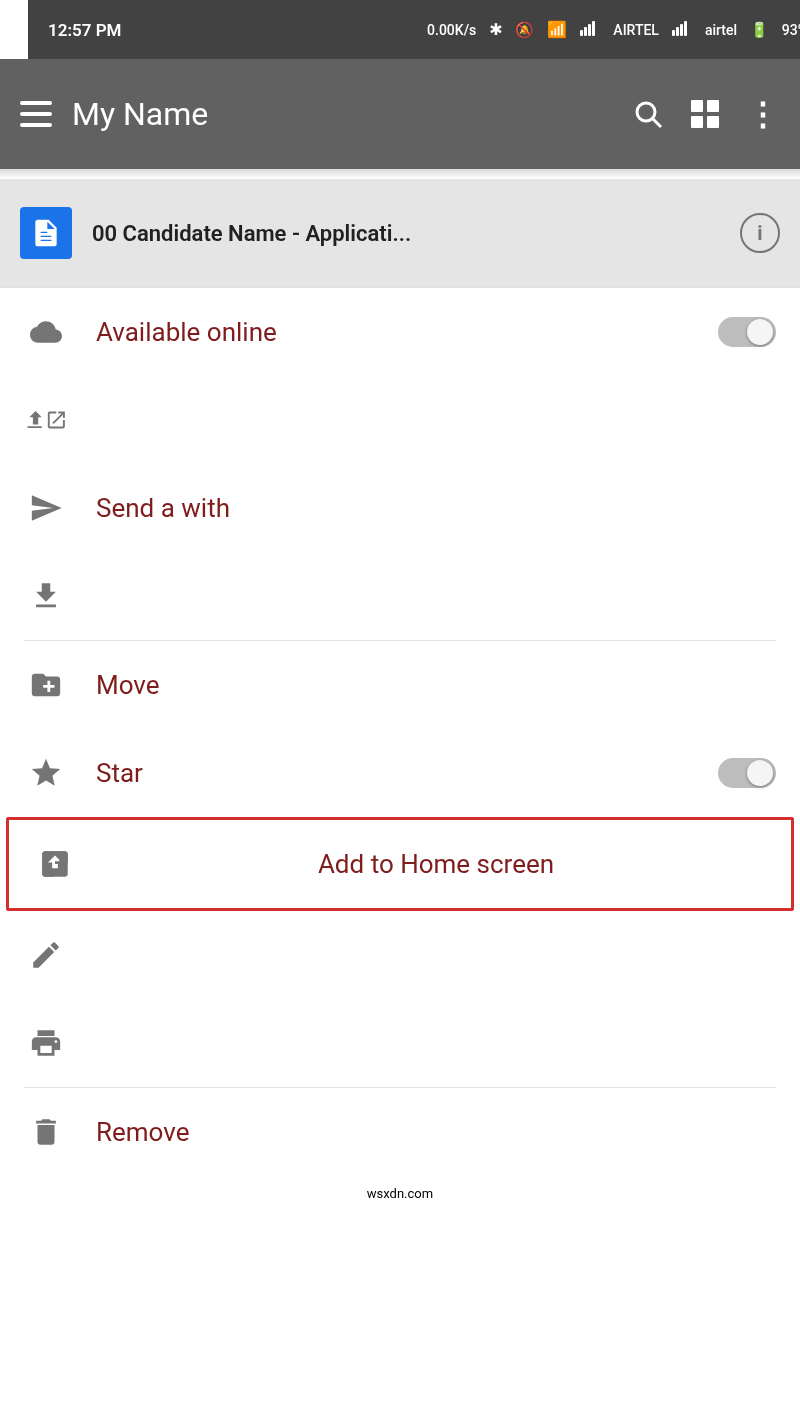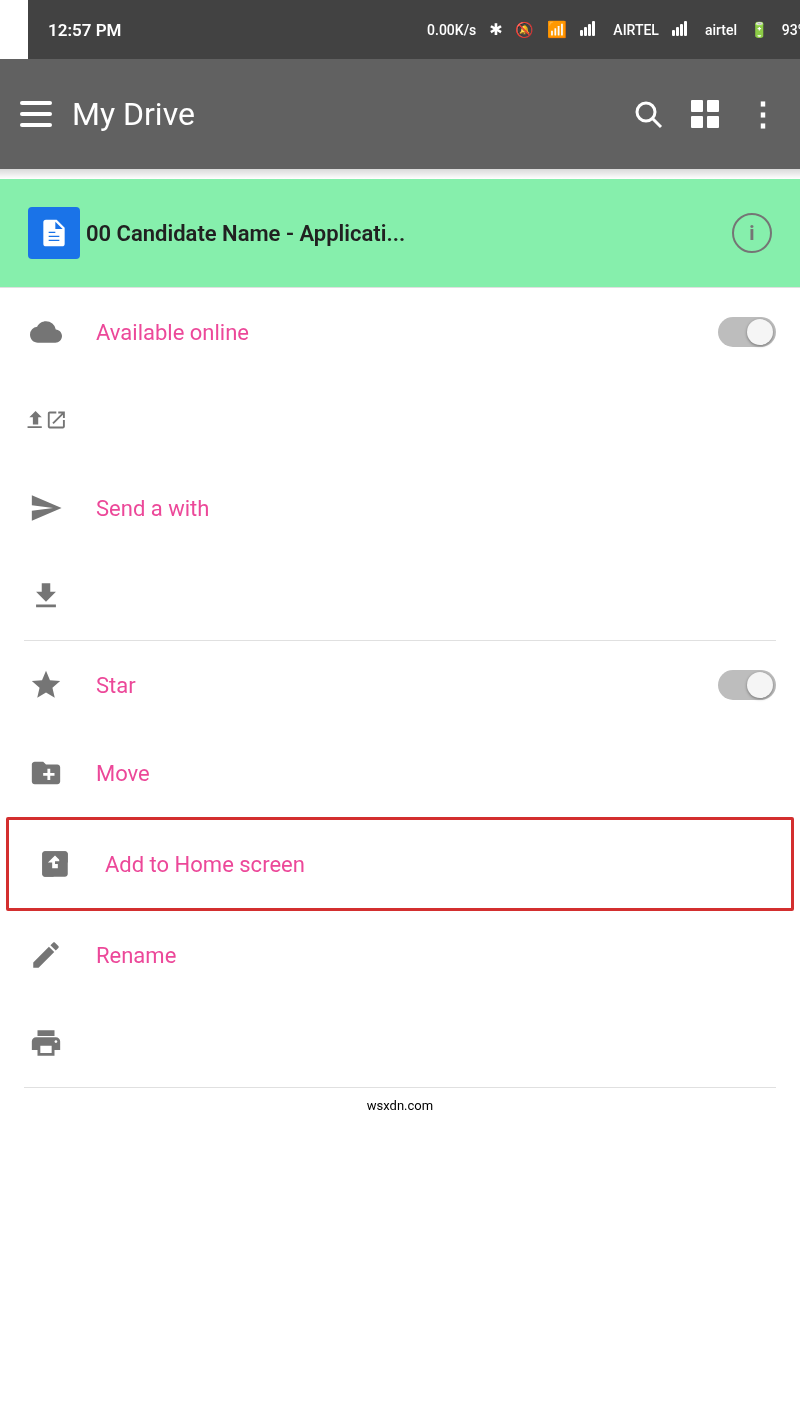--- a/index.html
+++ b/index.html
@@ -68,24 +68,24 @@
     .app-bar-shadow {
       width: 800px;
       height: 10px;
       background: linear-gradient(to bottom, rgba(0,0,0,0.15), transparent);
     }
 
     
     .file-header {
       display: flex;
       align-items: center;
-      padding: 28px 28px;
-      background: #86efac;
+      padding: 28px 20px;
+      background: #e5e5e5;
       border-bottom: 1px solid #e0e0e0;
-      gap: 6px;
+      gap: 20px;
     }
     .file-icon-blue {
       width: 52px;
       height: 52px;
       background: #1a73e8;
       border-radius: 4px;
       display: flex;
       align-items: center;
       justify-content: center;
       flex-shrink: 0;
@@ -126,22 +126,22 @@
       height: 44px;
       display: flex;
       align-items: center;
       justify-content: center;
       flex-shrink: 0;
       color: #757575;
       font-size: 30px;
     }
     .menu-label {
       flex: 1;
-      font-size: 22px;
-      color: #ec4899;
+      font-size: 26px;
+      color: #7f1d1d;
     }
     .toggle {
       width: 58px;
       height: 30px;
       background: #bdbdbd;
       border-radius: 15px;
       position: relative;
       flex-shrink: 0;
     }
     .toggle-knob {
@@ -159,20 +159,21 @@
       height: 1px;
       background: #e0e0e0;
       margin: 0 24px;
     }
 
     
     .menu-item-highlight {
       border: 3px solid #d32f2f;
       margin: 0 6px;
       border-radius: 2px;
+      text-align: center;
     }
 
     
     .watermark {
       text-align: center;
       padding: 10px;
       color: #000000;
       font-size: 13px;
     }
 
@@ -218,21 +219,21 @@
 </div>
 
 <div class="app-bar">
   <div class="icon-btn">
     <svg width="32" height="26" viewBox="0 0 32 26" fill="white">
       <rect y="0" width="32" height="4" rx="2"></rect>
       <rect y="11" width="32" height="4" rx="2"></rect>
       <rect y="22" width="32" height="4" rx="2"></rect>
     </svg>
   </div>
-  <span class="app-bar-title">My Drive</span>
+  <span class="app-bar-title">My Name</span>
   <div class="app-bar-icons">
     <div class="icon-btn">
       <svg width="30" height="30" viewBox="0 0 30 30" fill="none" stroke="white" stroke-width="3">
         <circle cx="13" cy="13" r="9"></circle>
         <line x1="20" y1="20" x2="28" y2="28"></line>
       </svg>
     </div>
     <div class="icon-btn">
       <svg width="28" height="28" viewBox="0 0 28 28" fill="white">
         <rect x="0" y="0" width="12" height="12" rx="1"></rect>
@@ -315,36 +316,36 @@
         <path d="M19 9h-4V3H9v6H5l7 7 7-7zM5 18v2h14v-2H5z"></path>
       </svg>
     </div>
   </div>
 
   <div class="divider"></div>
 
   <div class="menu-item">
     <div class="menu-icon">
       <svg style="width:34px;height:34px;fill:#757575" viewBox="0 0 24 24">
+        <path d="M20 6h-8l-2-2H4c-1.11 0-2 .89-2 2v12c0 1.1.89 2 2 2h16c1.1 0 2-.9 2-2V8c0-1.11-.9-2-2-2zm-2 8h-3v3h-2v-3H10v-2h3V9h2v3h3v2z"></path>
+      </svg>
+    </div>
+    <span class="menu-label">Move</span>
+  </div>
+
+  <div class="menu-item">
+    <div class="menu-icon">
+      <svg style="width:34px;height:34px;fill:#757575" viewBox="0 0 24 24">
         <path d="M12 17.27L18.18 21l-1.64-7.03L22 9.24l-7.19-.62L12 2 9.19 8.62 2 9.24l5.45 4.73L5.82 21z"></path>
       </svg>
     </div>
     <span class="menu-label">Star</span>
     <div class="toggle">
       <div class="toggle-knob"></div>
     </div>
-  </div>
-
-  <div class="menu-item">
-    <div class="menu-icon">
-      <svg style="width:34px;height:34px;fill:#757575" viewBox="0 0 24 24">
-        <path d="M20 6h-8l-2-2H4c-1.11 0-2 .89-2 2v12c0 1.1.89 2 2 2h16c1.1 0 2-.9 2-2V8c0-1.11-.9-2-2-2zm-2 8h-3v3h-2v-3H10v-2h3V9h2v3h3v2z"></path>
-      </svg>
-    </div>
-    <span class="menu-label">Move</span>
   </div>
 
   <div class="menu-item menu-item-highlight">
     <div class="menu-icon">
       <svg style="width:34px;height:34px;fill:#757575" viewBox="0 0 24 24">
         <path d="M3 5v14c0 1.1.89 2 2 2h6v-2H5V5h14v6h2V5c0-1.1-.9-2-2-2H5c-1.11 0-2 .9-2 2zm12 10v-3h-3v-2h3v-3l4 4-4 4z"></path>
         <rect x="0" y="0" width="24" height="24" fill="none"></rect>
         <path d="M17 12v5h-5v2h5v5h2v-5h5v-2h-5v-5z" opacity="0"></path>
         <path d="M1 9l2 2c4.97-4.97 13.03-4.97 18 0l2-2C16.93 2.93 7.08 2.93 1 9zm8 8l3 3 3-3c-1.65-1.66-4.34-1.66-6 0zm-4-4l2 2c2.76-2.76 7.24-2.76 10 0l2-2C15.14 9.14 8.87 9.14 5 13z" opacity="0"></path>
 
@@ -354,29 +355,36 @@
     </div>
     <span class="menu-label">Add to Home screen</span>
   </div>
 
   <div class="menu-item">
     <div class="menu-icon">
       <svg style="width:34px;height:34px;fill:#757575" viewBox="0 0 24 24">
         <path d="M3 17.25V21h3.75L17.81 9.94l-3.75-3.75L3 17.25zM20.71 7.04c.39-.39.39-1.02 0-1.41l-2.34-2.34c-.39-.39-1.02-.39-1.41 0l-1.83 1.83 3.75 3.75 1.83-1.83z"></path>
       </svg>
     </div>
-    <span class="menu-label">Rename</span>
   </div>
 
   <div class="menu-item">
     <div class="menu-icon">
       <svg style="width:34px;height:34px;fill:#757575" viewBox="0 0 24 24">
         <path d="M19 8H5c-1.66 0-3 1.34-3 3v6h4v4h12v-4h4v-6c0-1.66-1.34-3-3-3zm-3 11H8v-5h8v5zm3-7c-.55 0-1-.45-1-1s.45-1 1-1 1 .45 1 1-.45 1-1 1zm-1-9H6v4h12V3z"></path>
       </svg>
     </div>
   </div>
 
   <div class="divider"></div>
 
+  <div class="menu-item">
+    <div class="menu-icon">
+      <svg style="width:34px;height:34px;fill:#757575" viewBox="0 0 24 24">
+        <path d="M6 19c0 1.1.9 2 2 2h8c1.1 0 2-.9 2-2V7H6v12zM19 4h-3.5l-1-1h-5l-1 1H5v2h14V4z"></path>
+      </svg>
+    </div>
+    <span class="menu-label">Remove</span>
+  </div>
 
 </div>
 
 <div class="watermark">wsxdn.com</div>
 
 </body></html>

